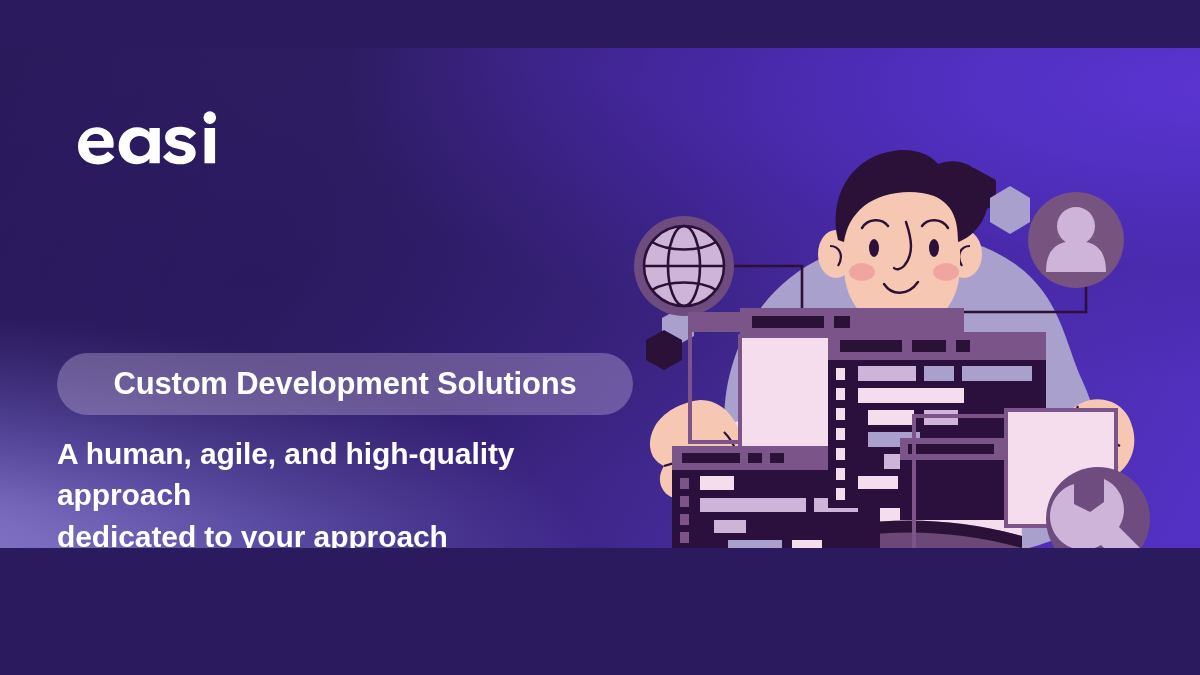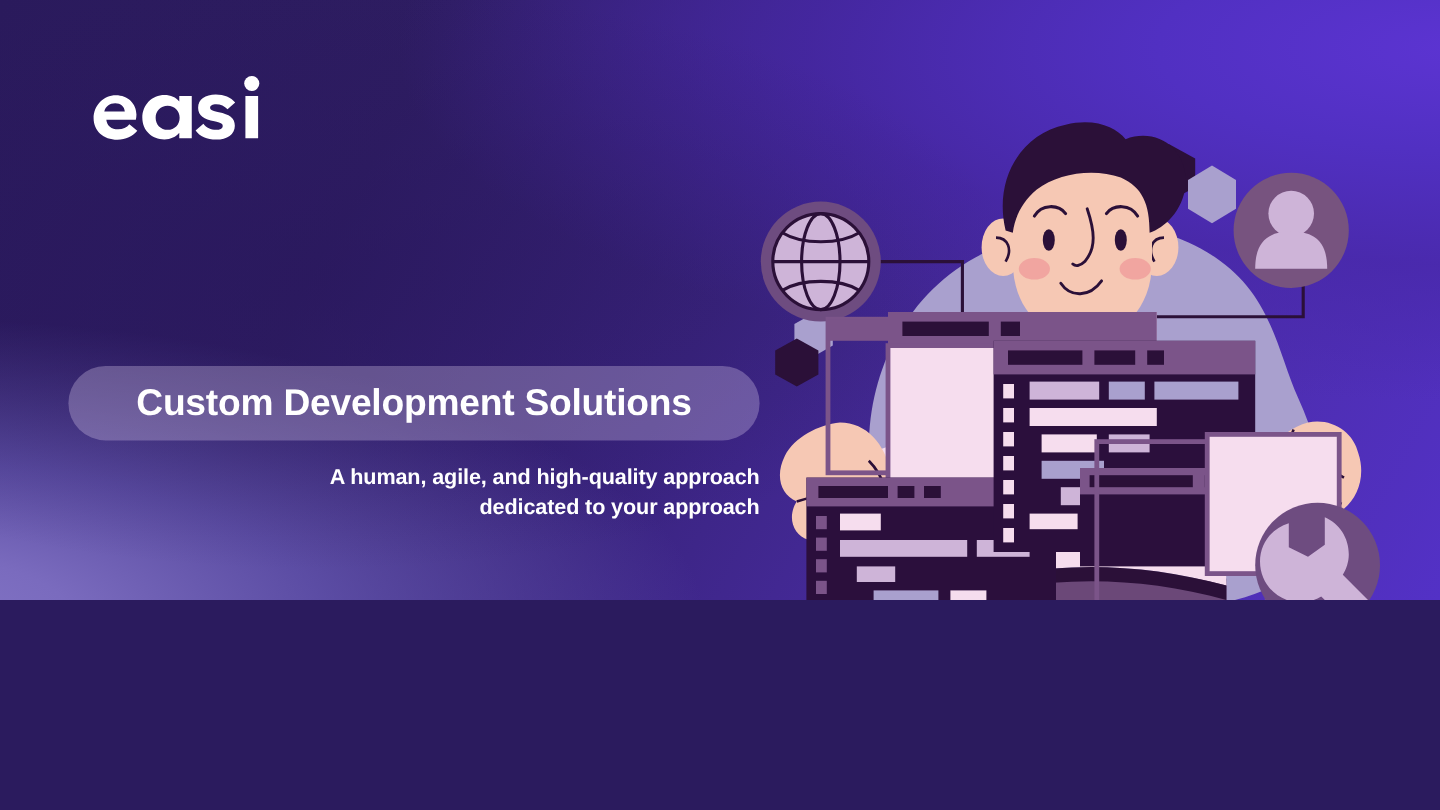--- a/index.html
+++ b/index.html
@@ -12,20 +12,21 @@
 
   
   #banner {
     position:absolute; inset:0;
     width:1200px; height:500px;
     overflow:hidden;
     background:
       radial-gradient(120% 95% at 102% 8%, #5c34d2 0%, #5130c2 18%, rgba(72,40,170,0.75) 38%, rgba(55,30,125,0.0) 62%),
       radial-gradient(95% 85% at -8% 104%, #8476c6 0%, #7a6bbe 14%, rgba(102,88,178,0.8) 32%, rgba(60,40,120,0.0) 60%),
       linear-gradient(118deg, #2a1a5c 0%, #2e1d62 26%, #3a2480 50%, #4a2ca4 74%, #5331c6 100%);
+    margin-top: 48px;
   }
   #bg-tint {
     position:absolute; inset:0;
     background:radial-gradient(70% 70% at 22% 46%, rgba(40,22,92,0.55) 0%, rgba(40,22,92,0.0) 70%);
   }
 
   
   #logo {
     position:absolute; left:68px; top:62px;
     width:200px; height:62px;
@@ -42,23 +43,23 @@
   #headline-text {
     color:#ffffff;
     font-size:31px;
     font-weight:bold;
     letter-spacing:-0.2px;
     white-space:nowrap;
   }
   #subheadline {
     position:absolute; left:57px; top:385px;
     width:576px;
-    text-align:right;
+    text-align:left;
     color:#ffffff;
-    font-size:18px;
+    font-size:30px;
     font-weight:bold;
     line-height:1.38;
     letter-spacing:-0.1px;
   }
 
   
   #illustration {
     position:absolute; left:612px; top:96px;
     width:560px; height:448px;
   }

